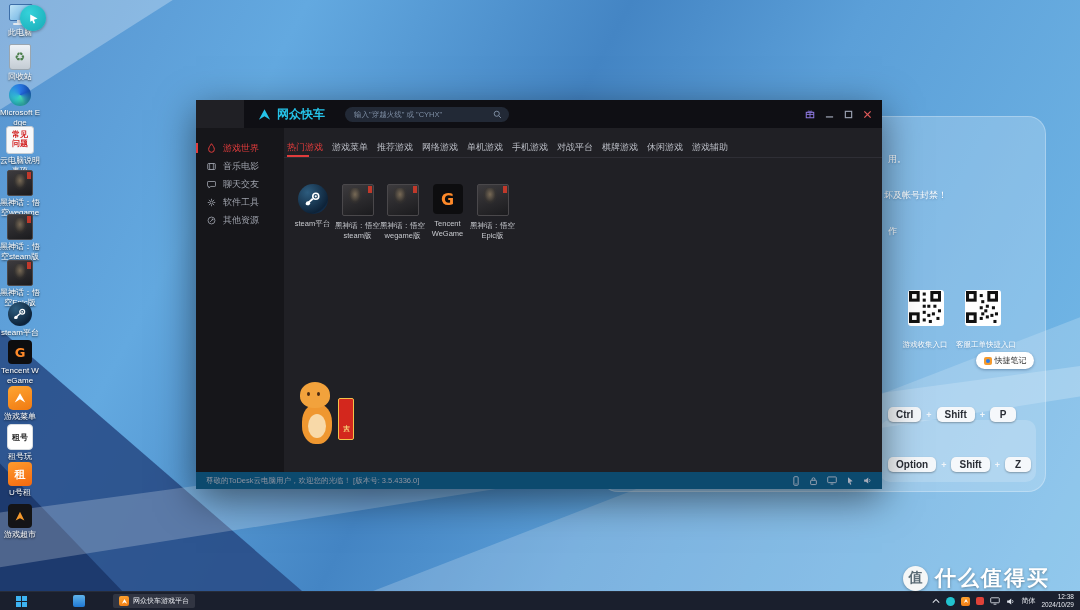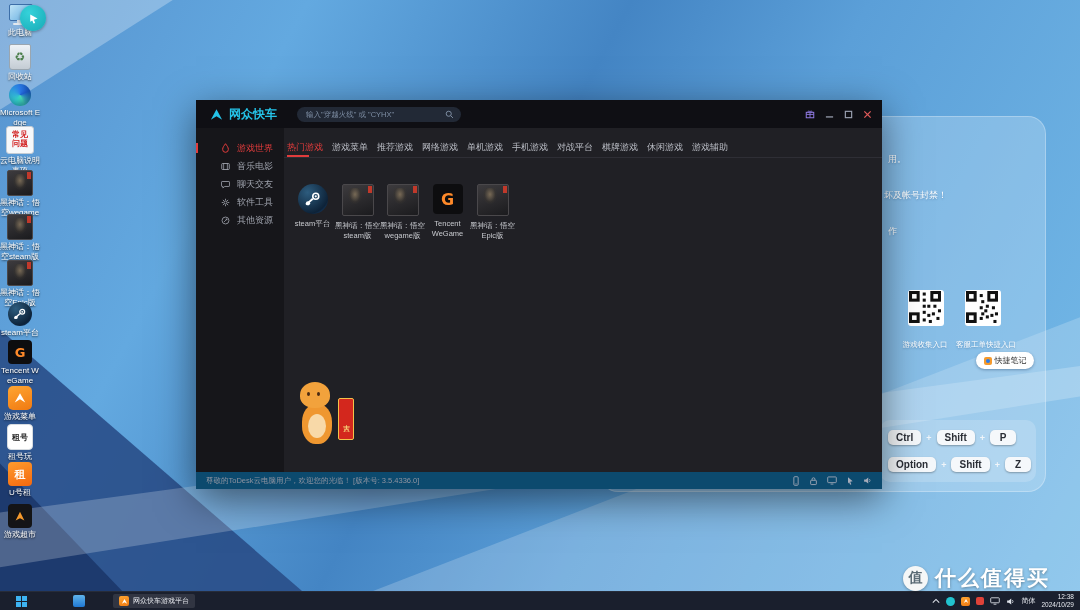--- a/index.html
+++ b/index.html
@@ -48,30 +48,30 @@
   .uhic{width:24px;height:24px;border-radius:4px;background:linear-gradient(160deg,#ff9c2e,#f3680f);
       display:flex;align-items:center;justify-content:center;color:#fff;font-size:11px;font-weight:bold;}
   .gmic{width:24px;height:24px;border-radius:4px;background:#141416;display:flex;align-items:center;justify-content:center;}
   .todesk{position:absolute;left:20px;top:5px;width:26px;height:26px;border-radius:50%;z-index:2;
       background:radial-gradient(circle at 35% 30%,#35d2da,#17aab6);display:flex;align-items:center;justify-content:center;
       box-shadow:0 1px 3px rgba(0,0,0,.35);}
 
   
   .appwin{position:absolute;left:196px;top:100px;width:686px;height:389px;background:#202025;z-index:2;
           box-shadow:0 10px 36px rgba(0,0,0,.5);display:flex;flex-direction:column;}
-  .tbar{height:28px;background:#0f0f14;display:flex;align-items:center;flex:0 0 auto;}
+  .tbar{height:28px;background:#0f0f14;display:flex;align-items:center;flex:0 0 auto;margin-left:48px;}
   .logo{margin-left:13px;display:flex;align-items:center;gap:5px;color:#25c3e8;font-weight:bold;font-size:12px;}
   .search{margin-left:20px;width:150px;height:15px;border-radius:8px;background:#222936;display:flex;align-items:center;padding:0 7px;}
   .search input{flex:1;border:none;outline:none;background:transparent;font-size:7.5px;color:#aebdd2;min-width:0;
       font-family:"Liberation Sans","DejaVu Sans",sans-serif;}
   .search input::placeholder{color:#7e8ea4;}
   .wctrls{margin-left:auto;margin-right:10px;display:flex;align-items:center;gap:10px;}
   .wbody{flex:1;display:flex;min-height:0;}
   .snav{width:88px;background:#16161a;padding-top:11px;flex:0 0 auto;}
-  .snav-item{position:relative;display:flex;align-items:center;gap:7px;height:18px;padding-left:25px;
+  .snav-item{position:relative;display:flex;align-items:center;gap:7px;height:18px;padding-left:11px;
       color:#9fa3ad;font-size:9px;cursor:pointer;}
   .snav-item.active{color:#e23c3c;}
   .snav-item.active::before{content:'';position:absolute;left:0;top:4px;width:2px;height:10px;background:#e23c3c;}
   .content{flex:1;position:relative;background:#202025;}
   .tabbar{display:flex;align-items:center;height:20px;margin-top:9px;padding-left:3px;
       border-bottom:1px solid #2e2e35;}
   .tab{width:45px;font-size:9px;color:#b9bcc4;position:relative;cursor:pointer;}
   .tab.active{color:#e23c3c;}
   .tab.active::after{content:'';position:absolute;left:0;top:14px;width:22px;height:2px;background:#e23c3c;}
   .games{position:absolute;left:6px;top:56px;display:flex;}
@@ -274,21 +274,21 @@
         <rect x="12" y="12" width="2" height="2" fill="#111"></rect>
       </svg>
   </div>
   <div class="qrlbl" style="left:890px;top:340px;width:70px">游戏收集入口</div>
   <div class="qrlbl" style="left:950px;top:340px;width:72px">客服工单快捷入口</div>
   <div class="notebtn">
     <span class="nb-ic"></span>
     <span>快捷笔记</span>
   </div>
 
-  <div class="shrow" style="top:430px">
+  <div class="shrow" style="top:407px">
     <span class="key">Ctrl</span>
     <span class="plus">+</span>
     <span class="key">Shift</span>
     <span class="plus">+</span>
     <span class="key">P</span>
   </div>
   <div class="shrow" style="top:457px">
     <span class="key">Option</span>
     <span class="plus">+</span>
     <span class="key">Shift</span>

